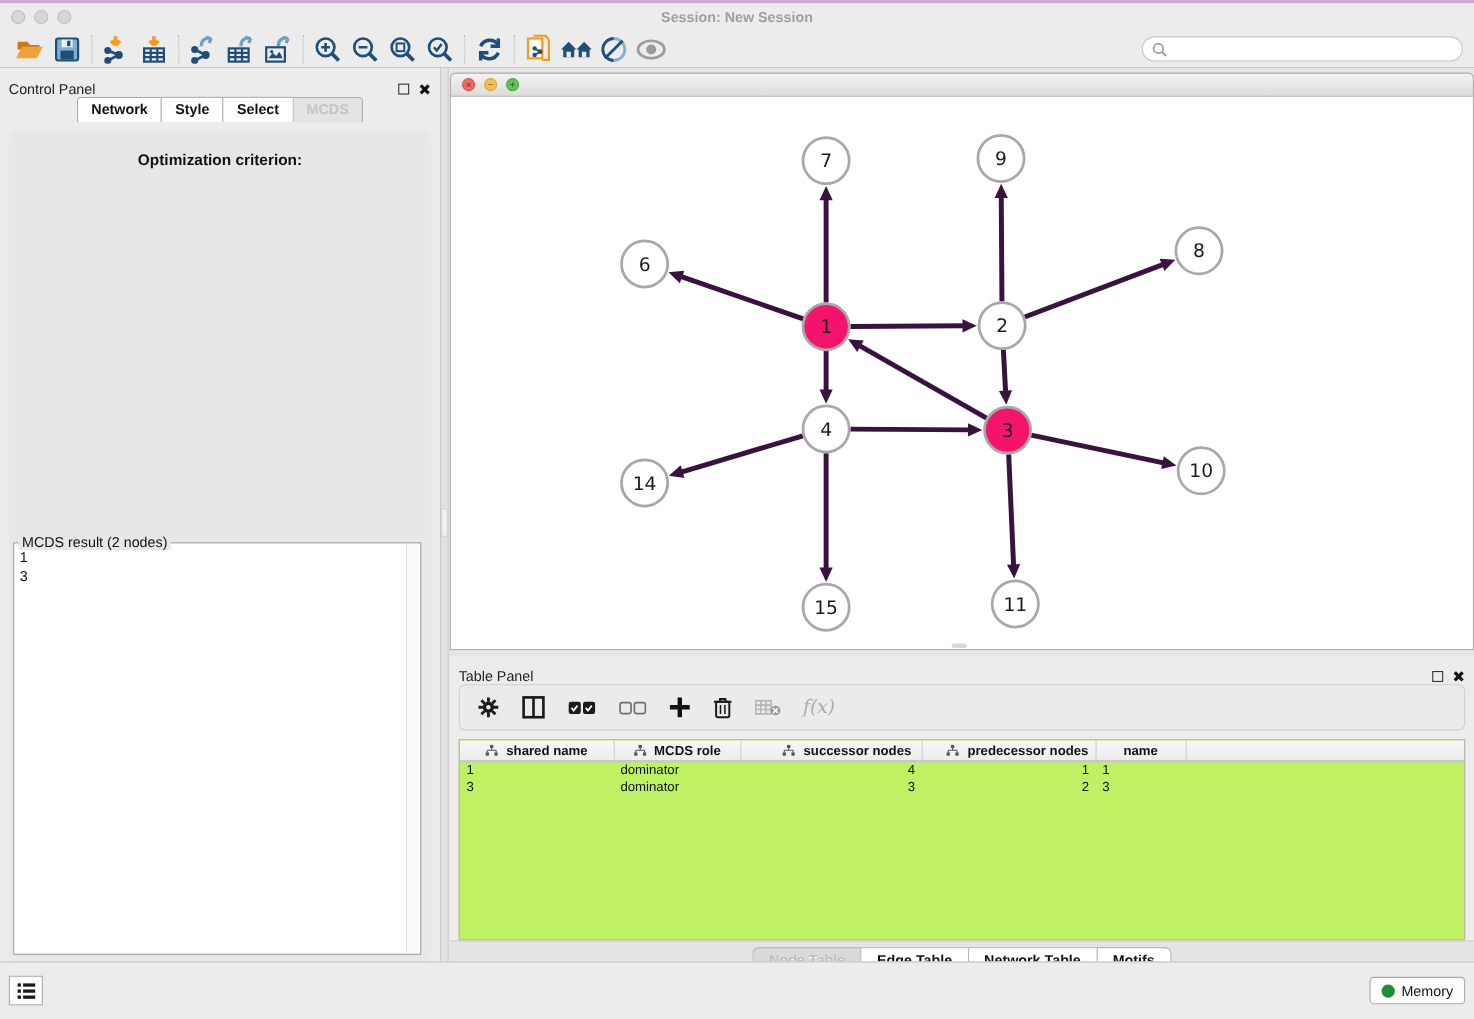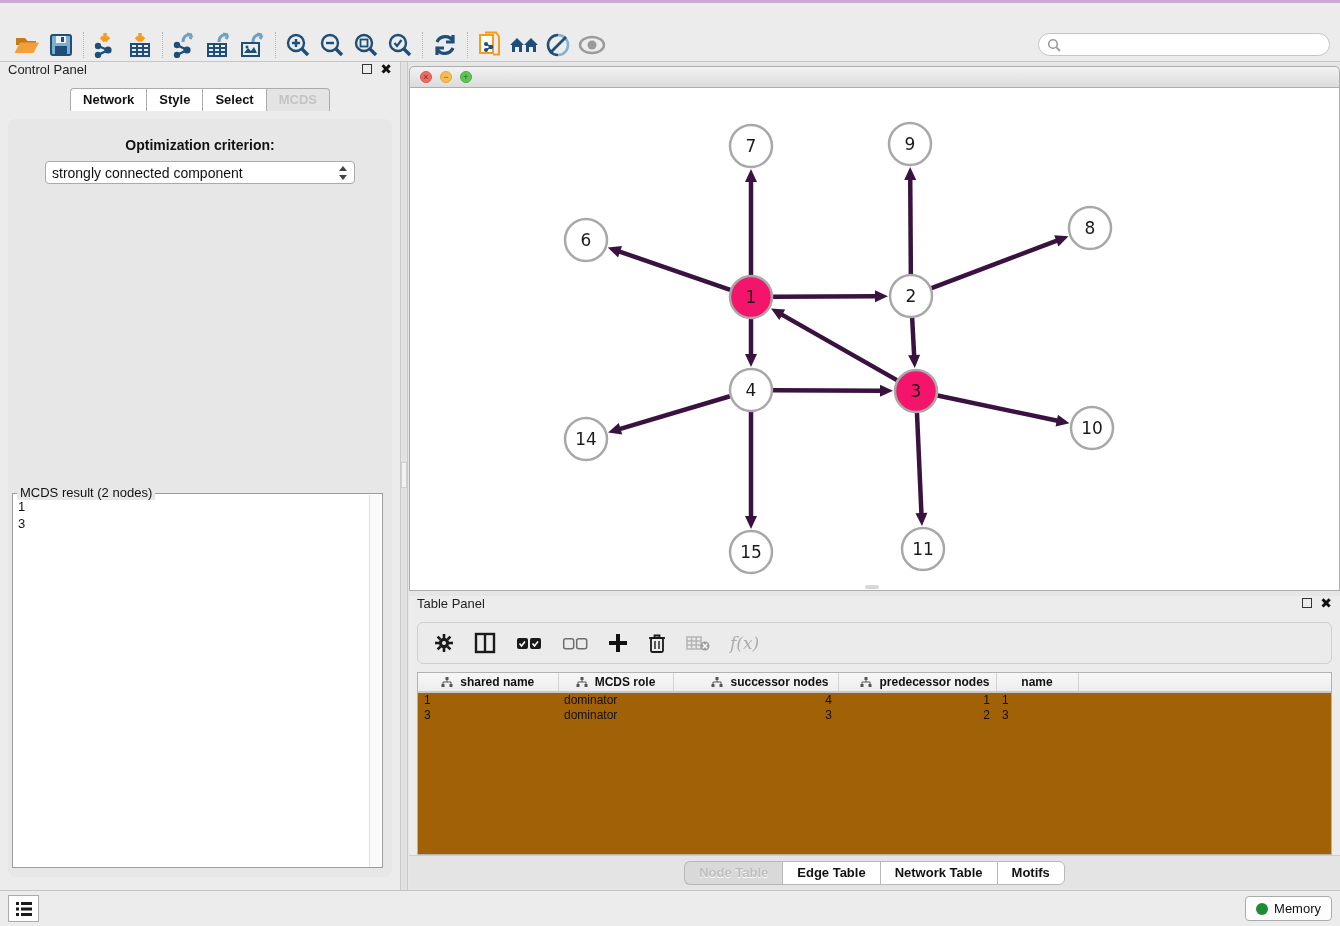--- a/index.html
+++ b/index.html
@@ -26,21 +26,21 @@
   #search-input { border:none; outline:none; flex:1; font-size:12px; background:transparent; margin-left:5px; }
 
   
   #main { position:absolute; top:62px; left:0; right:0; bottom:36px; display:flex; }
   #control-panel { width:400px; position:relative; background:#ECECEC; }
   #v-divider { width:8px; background:#E2E2E2; border-left:1px solid #C9C9C9; border-right:1px solid #C9C9C9; position:relative; }
   #v-grip { position:absolute; top:400px; left:0; width:6px; height:26px; background:#F2F2F2; border:1px solid #CFCFCF; }
   #right-col { flex:1; position:relative; background:#E6E6E6; }
 
   
-  .panel-header { height:26px; display:flex; align-items:flex-start; padding:0 8px; }
+  .panel-header { height:26px; display:flex; align-items:flex-end; padding:0 8px; }
   .panel-title { font-size:13px; color:#222; }
   .panel-header-btns { margin-left:auto; display:flex; align-items:center; gap:8px; }
   .float-btn { width:10px; height:10px; border:1.5px solid #333; background:transparent; }
   .close-btn { font-size:14px; font-weight:bold; color:#111; line-height:1; }
 
   #cp-tabs { display:flex; justify-content:center; }
   .cp-tab { font-size:13px; font-weight:bold; color:#111; background:#FFF; border:1px solid #ABABAB; border-bottom:none; padding:3px 12px 4px; border-right:none; }
   .cp-tab:first-child { border-top-left-radius:4px; }
   .cp-tab:last-child { border-right:1px solid #ABABAB; border-top-right-radius:4px; }
   .cp-tab.disabled-active { background:#E4E4E4; color:#C4C4C4; }
@@ -62,47 +62,55 @@
   .tl-sm { width:12px; height:12px; font-size:9px; }
   #net-title { position:absolute; left:0; right:0; text-align:center; font-size:13px; color:#222; }
   #net-canvas { height:503px; background:#FFF; border:1px solid #ADADAD; border-top:none; position:relative; }
   #net-grip { position:absolute; bottom:1px; left:455px; width:14px; height:4px; background:#D8D8D8; border-radius:2px; }
 
   
   #table-panel { position:absolute; top:534px; left:1px; right:0; bottom:0; background:#ECECEC; }
   #tp-toolbar { position:absolute; top:26px; left:8px; right:8px; height:42px; background:#EBEBEB; border:1px solid #CFCFCF; border-radius:6px; display:flex; align-items:center; gap:20px; padding:0 16px; }
   .tpt-ico { display:flex; align-items:center; justify-content:center; }
   .fx-label { font-family:"DejaVu Serif","Liberation Serif",serif; font-style:italic; font-size:17px; color:#ABABAB; }
-  #tp-table-wrap { position:absolute; top:76px; left:8px; right:8px; height:183px; background:#a16207; border:1px solid #B2B2B2; overflow:hidden; }
+  #tp-table-wrap { position:absolute; top:76px; left:8px; right:8px; height:183px; background:#bef264; border:1px solid #B2B2B2; overflow:hidden; }
   table { border-collapse:collapse; width:100%; }
   th { background:linear-gradient(#F7F7F7,#EDEDED); border-right:1px solid #D2D2D2; border-bottom:2px solid #C8C8C8; font-size:12px; font-weight:bold; color:#111; height:19px; padding:0 4px; }
   .th-inner { display:flex; align-items:center; justify-content:center; gap:7px; }
   td { font-size:12px; color:#111; height:16px; padding:0 6px; vertical-align:top; }
   td.num { text-align:right; }
   #tp-tabs-row { position:absolute; left:0; right:0; top:259px; height:35px; background:#E4E4E4; border-top:1px solid #CFCFCF; display:flex; justify-content:center; align-items:center; }
   .tp-tab { font-size:13px; font-weight:bold; padding:3px 14px 4px; background:#FFF; color:#111; border:1px solid #B8B8B8; border-right:none; }
   .tp-tab:first-child { border-top-left-radius:6px; border-bottom-left-radius:6px; }
   .tp-tab:last-child { border-right:1px solid #B8B8B8; border-top-right-radius:6px; border-bottom-right-radius:6px; }
   .tp-tab.disabled-active { background:#D9D9D9; color:#BDBDBD; text-shadow:0 1px 0 #FFF; }
 
   
-  #statusbar { position:absolute; bottom:0; left:0; right:0; height:36px; background:#ECECEC; border-top:1px solid #C4C4C4; display:flex; align-items:center; padding:0 8px; }
+  #statusbar { position:absolute; bottom:0; left:0; right:0; height:52px; background:#ECECEC; border-top:1px solid #C4C4C4; display:flex; align-items:center; padding:0 8px; }
   #list-btn { width:31px; height:27px; background:#FDFDFD; border:1px solid #ABABAB; display:flex; align-items:center; justify-content:center; }
   #memory-btn { margin-left:auto; height:25px; background:#FDFDFD; border:1px solid #ABABAB; border-radius:4px; display:flex; align-items:center; gap:6px; padding:0 10px; }
   #memory-dot { width:12px; height:12px; border-radius:50%; background:#1D8C34; }
   #memory-label { font-size:13px; color:#111; }
 
   svg { display:block; }
 </style>
 </head>
 <body>
 
 <div id="app">
   <div id="top-accent"></div>
 
+  <div id="titlebar">
+    <div class="tl-group">
+      <div class="tl"></div>
+      <div class="tl"></div>
+      <div class="tl"></div>
+    </div>
+    <div id="main-title">Session: New Session</div>
+  </div>
 
   <div id="toolbar">
     <div class="tb-ico">
       <svg width="28" height="24" viewBox="0 0 28 24">
         <path d="M3 5 h9 l2.5 3 H23 v4 H3 z" fill="#C67B17"></path>
         <path d="M1.5 20 L7 9.5 H26 L20.5 20 z" fill="#F3A03B"></path>
       </svg>
     </div>
     <div class="tb-ico">
       <svg width="24" height="24" viewBox="0 0 24 24">
@@ -250,27 +258,20 @@
         </span>
       </div>
       <div id="cp-tabs">
           <div class="cp-tab">Network</div>
           <div class="cp-tab">Style</div>
           <div class="cp-tab">Select</div>
           <div class="cp-tab disabled-active">MCDS</div>
         </div>
       <div id="mcds-pane">
         <div id="opt-label">Optimization criterion:</div>
-        <div id="criterion-select">
-          <span id="criterion-value">strongly connected component</span>
-          <svg width="10" height="16" viewBox="0 0 10 16">
-            <path d="M5 1 L9 6 H1 z" fill="#444"></path>
-            <path d="M5 15 L1 10 H9 z" fill="#444"></path>
-          </svg>
-        </div>
         <div id="result-fieldset">
           <span id="result-legend">MCDS result (2 nodes)</span>
           <div id="result-lines">
               <div>1</div>
               <div>3</div>
             </div>
           <div id="result-scroll"></div>
         </div>
       </div>
     </div>

